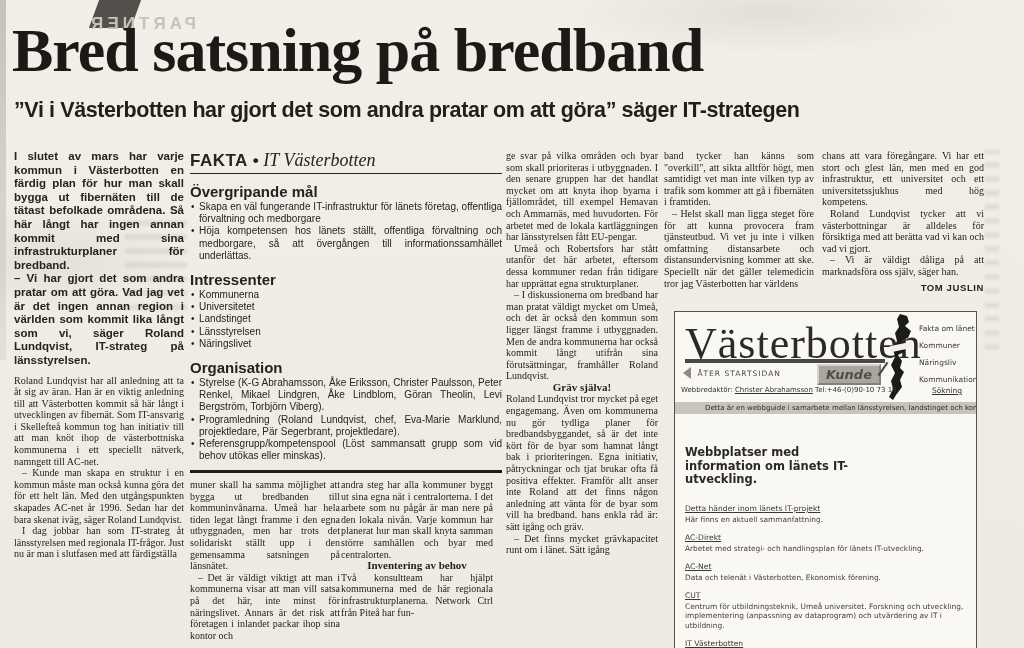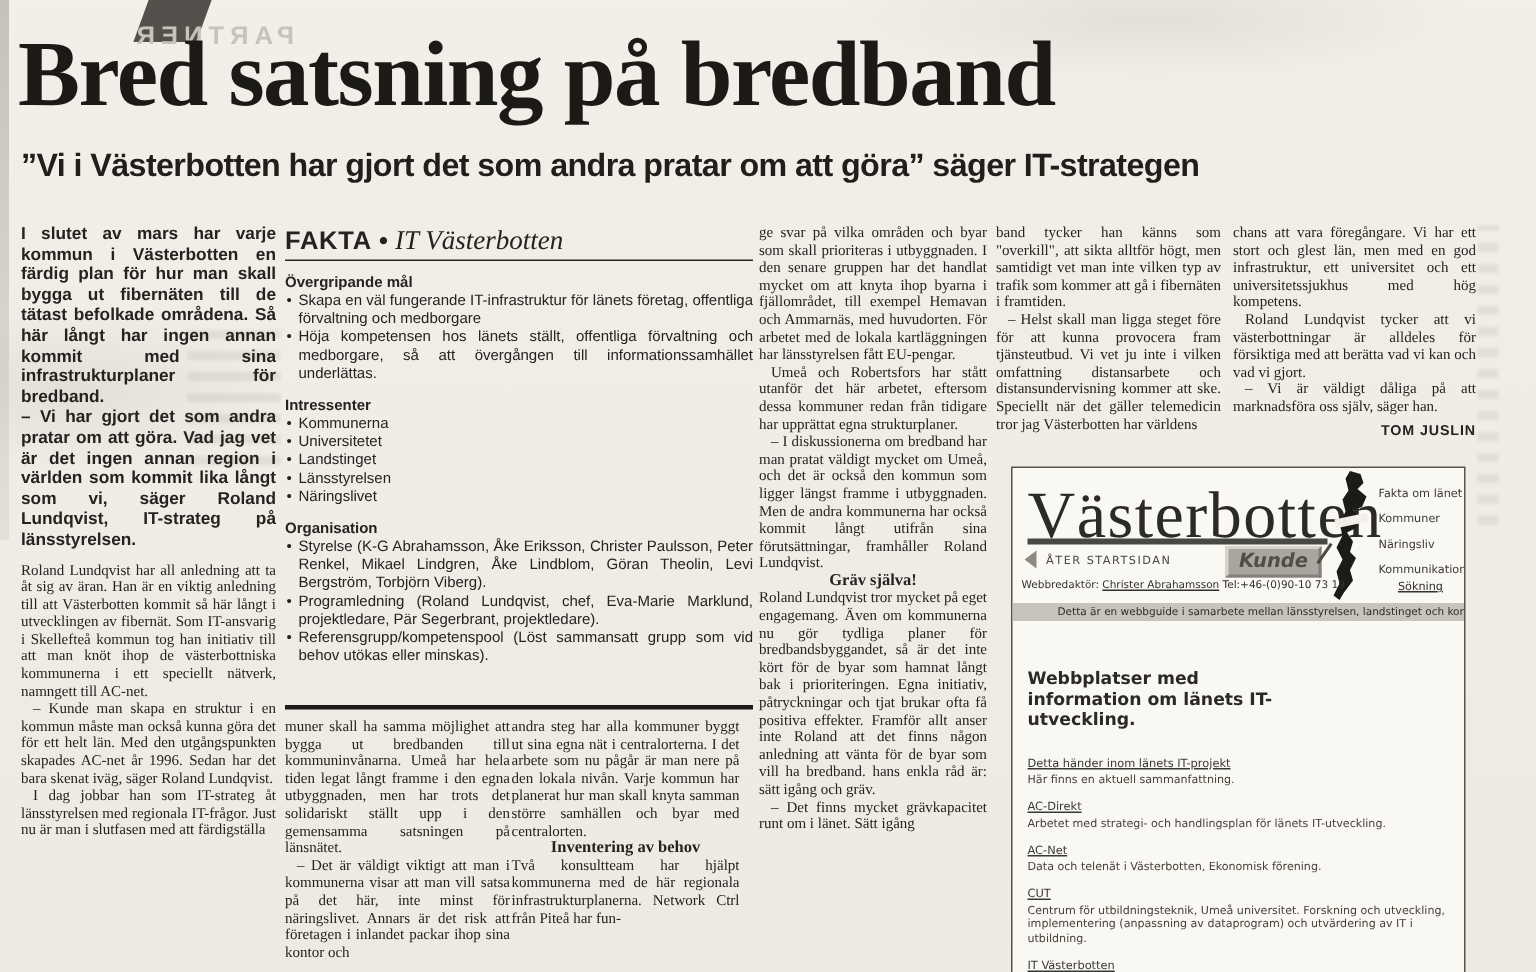--- a/index.html
+++ b/index.html
@@ -30,21 +30,21 @@
   .byline{font-family:"Liberation Sans",sans-serif;font-weight:bold;font-size:9.5px;letter-spacing:.6px;
         text-align:right;margin-top:4px;}
   
   .fakta{position:absolute;left:190px;top:150px;width:312px;height:324px;overflow:hidden;
         font-family:"Liberation Sans",sans-serif;}
   .fakta-head{font-size:17px;padding-bottom:2px;border-bottom:1.5px solid #2a2825;}
   .fakta-label{font-weight:bold;letter-spacing:.5px;}
   .fakta-dot{font-weight:bold;}
   .fakta-title{font-family:"Liberation Serif",serif;font-style:italic;font-size:18px;}
   .fakta-sec{margin-top:9px;}
-  .fakta-sec h4{margin:0 0 1px;font-size:10px;}
+  .fakta-sec h4{margin:0 0 1px;font-size:15px;}
   .fakta-sec .fi{position:relative;padding-left:9px;font-size:10px;line-height:12.2px;text-align:justify;margin:0;}
   .fakta-sec .fi::before{content:"\2022";position:absolute;left:1px;top:0;}
   .fakta-rule{position:absolute;left:190px;top:470px;width:312px;height:3px;background:#1d1c19;}
   
   .webbox{position:absolute;left:674px;top:311px;width:301px;height:337px;background:#faf8f3;
         border:1px solid #55524c;overflow:hidden;font-family:"DejaVu Sans",sans-serif;color:#33312d;}
   .wb-head{position:relative;height:72px;}
   .wb-site{position:absolute;left:10px;top:6px;font-family:"Liberation Serif",serif;font-size:44px;
         letter-spacing:1px;color:#2c2a26;}
   .wb-bar{position:absolute;left:10px;top:47px;width:200px;height:4px;background:#4a4842;}

